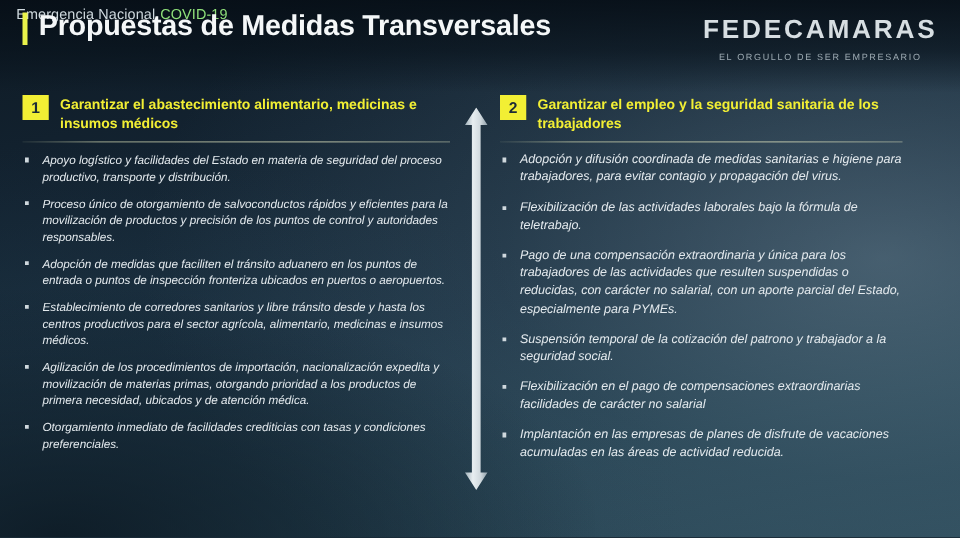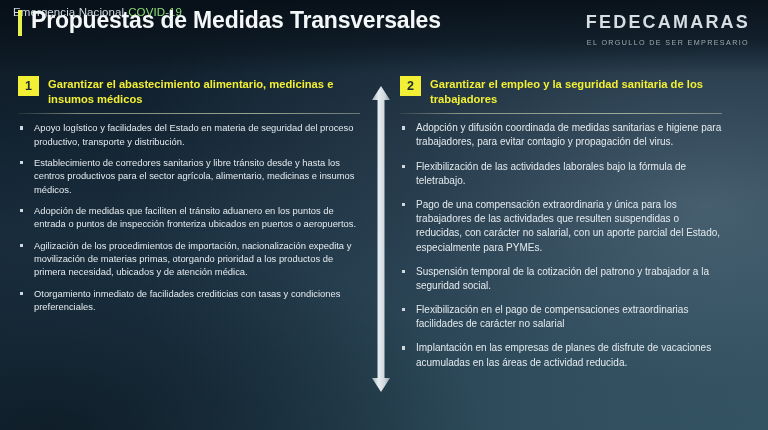--- a/index.html
+++ b/index.html
@@ -95,21 +95,21 @@
   }
 
   
   .logo {
     position: absolute;
     right: 18px;
     top: 12px;
     text-align: center;
   }
   .logo-name {
-    font-size: 18px;
+    font-size: 21px;
     font-weight: bold;
     letter-spacing: 2.2px;
     color: #d7dee2;
   }
   .logo-tag {
     margin-top: 5px;
     font-size: 7.2px;
     letter-spacing: 1.35px;
     color: #9eabb3;
   }
@@ -168,20 +168,21 @@
     list-style: none;
   }
 
   ul.bullets li {
     position: relative;
     padding-left: 16px;
     margin-bottom: 8px;
     font-size: 9.4px;
     line-height: 1.42;
     color: #e4eaee;
+    font-style: italic;
   }
   .col-right ul.bullets li { font-size: 10px; margin-bottom: 10px; }
 
   ul.bullets li::before {
     content: "";
     position: absolute;
     left: 2px;
     top: 5px;
     width: 3.4px;
     height: 3.4px;
@@ -240,22 +241,23 @@
   <div class="columns">
 
     <div class="column col-left">
       <div class="col-head">
         <div class="col-number">1</div>
         <div class="col-title">Garantizar el abastecimiento alimentario, medicinas e insumos médicos</div>
       </div>
       <div class="col-rule"></div>
       <ul class="bullets">
         <li>Apoyo logístico y facilidades del Estado en materia de seguridad del proceso productivo, transporte y distribución.</li>
+        <li>Proceso único de otorgamiento de salvoconductos rápidos y eficientes para la movilización de productos y precisión de los puntos de control y autoridades responsables.</li>
+        <li>Adopción de medidas que faciliten el tránsito aduanero en los puntos de entrada o puntos de inspección fronteriza ubicados en puertos o aeropuertos.</li>
         <li>Establecimiento de corredores sanitarios y libre tránsito desde y hasta los centros productivos para el sector agrícola, alimentario, medicinas e insumos médicos.</li>
-        <li>Adopción de medidas que faciliten el tránsito aduanero en los puntos de entrada o puntos de inspección fronteriza ubicados en puertos o aeropuertos.</li>
         <li>Agilización de los procedimientos de importación, nacionalización expedita y movilización de materias primas, otorgando prioridad a los productos de primera necesidad, ubicados y de atención médica.</li>
         <li>Otorgamiento inmediato de facilidades crediticias con tasas y condiciones preferenciales.</li>
       </ul>
     </div>
 
     <div class="column col-right">
       <div class="col-head">
         <div class="col-number">2</div>
         <div class="col-title">Garantizar el empleo y la seguridad sanitaria de los trabajadores</div>
       </div>

